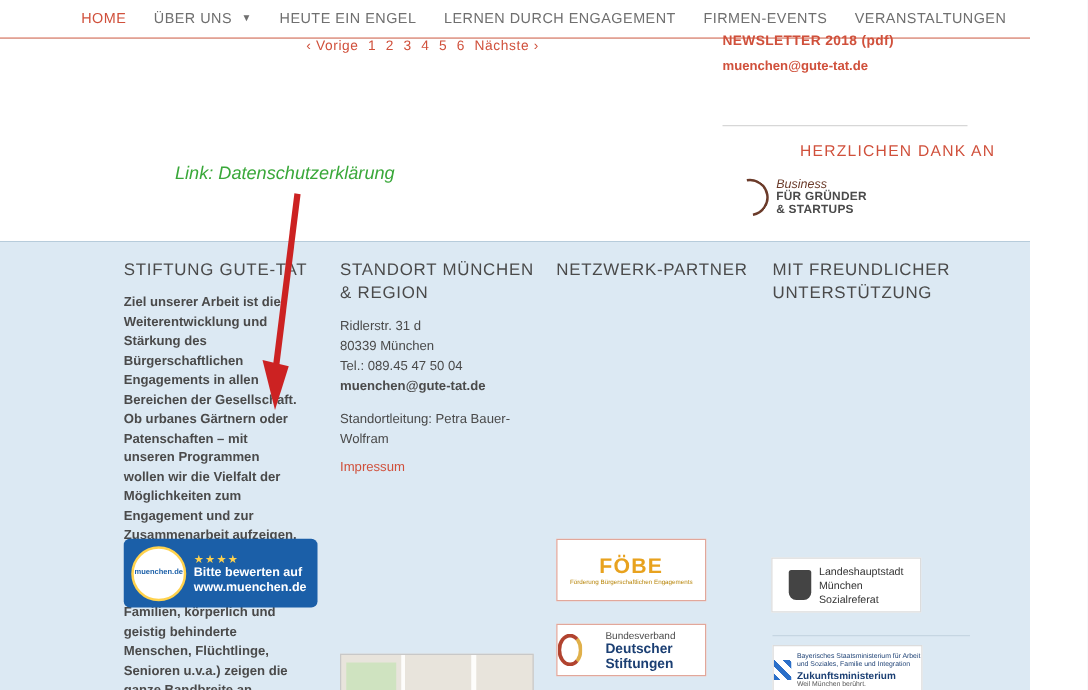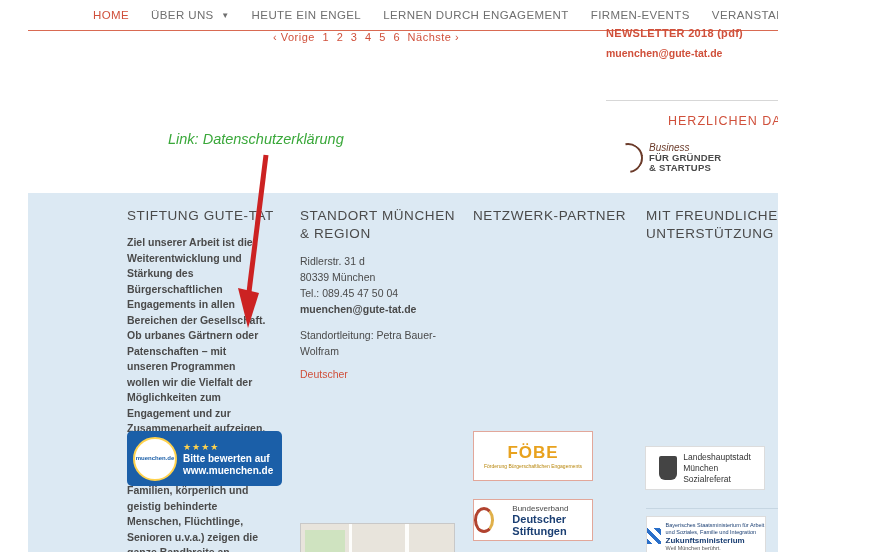--- a/index.html
+++ b/index.html
@@ -5,24 +5,23 @@
   * { box-sizing: border-box; }
   html, body {
     margin: 0; padding: 0;
     width: 870px; height: 552px;
     overflow: hidden;
     background: #ffffff;
     font-family: "Liberation Sans", sans-serif;
   }
   #page {
     position: relative;
-    width: 750px; height: 552px;
+    width: 824px; height: 552px;
     background: #0c4a6e;
     overflow: hidden;
-    margin-left: 28px;
   }
 
   
   .topnav {
     position: absolute;
     top: 0; left: 0;
     width: 870px; height: 31px;
     background: #ffffff;
     border-bottom: 1px solid #d96a52;
     display: flex;
@@ -338,21 +337,21 @@
     </div>
 
     <div class="col c2">
       <div class="col-title">STANDORT MÜNCHEN &amp; REGION</div>
       <div class="addr">
         <div>Ridlerstr. 31 d</div>
         <div>80339 München</div>
         <div>Tel.: 089.45 47 50 04</div>
         <div class="mail">muenchen@gute-tat.de</div>
         <div class="lead">Standortleitung: Petra Bauer-Wolfram</div>
-        <div class="imp">Deutscher</div>
+        <div class="imp">Impressum</div>
       </div>
     </div>
 
     <div class="map">
       <div class="green" style="left:4px;top:6px;width:40px;height:26px;"></div>
 
       <div class="road" style="left:48px;top:0;width:3px;height:93px;"></div>
       <div class="road" style="left:104px;top:0;width:4px;height:93px;"></div>
 
     </div>

